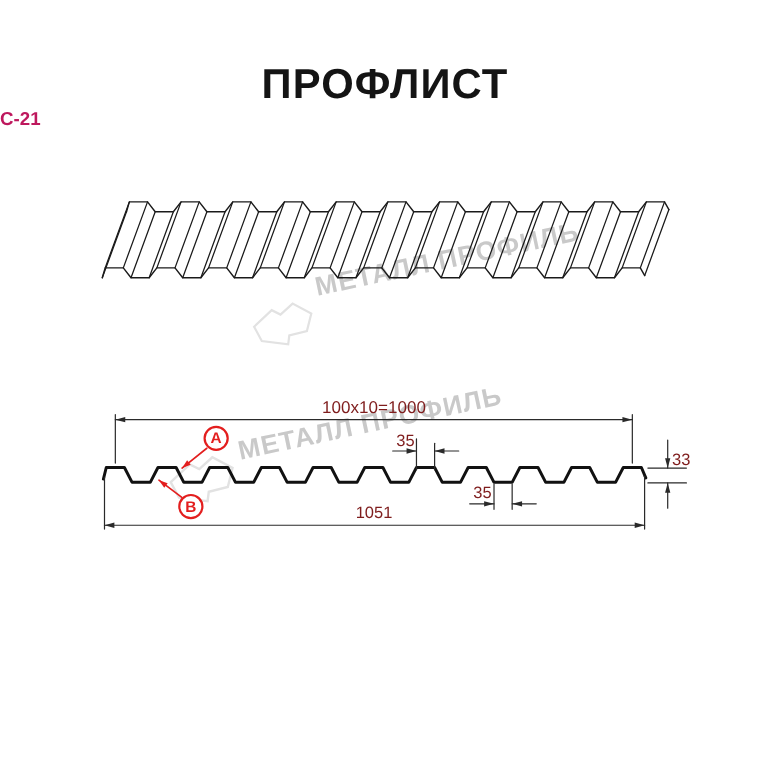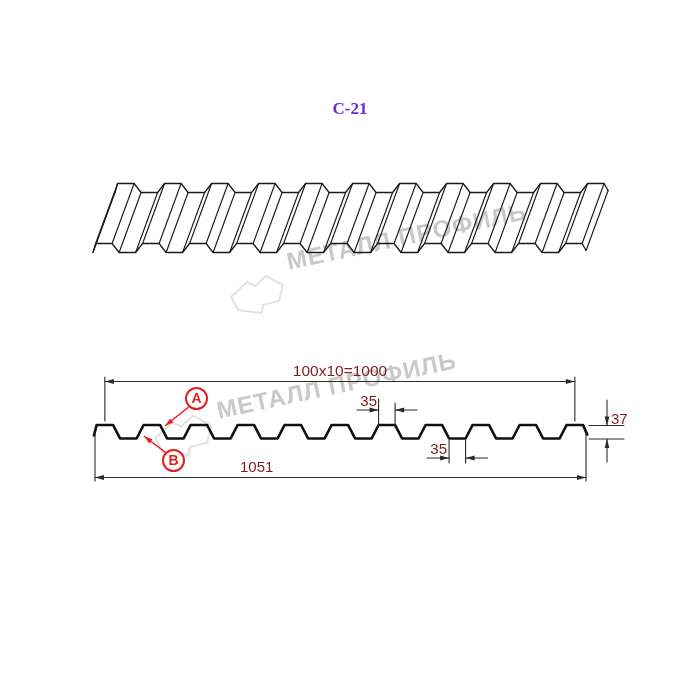--- a/index.html
+++ b/index.html
@@ -1,51 +1,52 @@
 <!DOCTYPE html>
 <html><head>
 <meta charset="utf-8">
 <style>
   html,body{margin:0;padding:0;background:#fff;}
   #page{position:relative;width:700px;height:700px;background:#ffffff;overflow:hidden;
         font-family:"Liberation Sans",sans-serif;}
   
   .title{position:absolute;left:0;right:0;top:56px;text-align:center;
          font-weight:800;font-size:38px;line-height:42px;letter-spacing:1px;color:#141414;}
-  .subtitle{position:absolute;left:0;right:0;top:100px;text-align:center;
-         font-weight:700;font-size:17px;line-height:18px;color:#6d28d9;font-family:Liberation Serif, serif;}
+  .subtitle{position:absolute;left:0;right:0;top:100px;text-align:left;
+         font-weight:700;font-size:17px;line-height:18px;color:#be185d;}
   
   .wm{position:absolute;font-weight:700;font-size:24px;line-height:24px;letter-spacing:1px;
       color:#c9c9c9;white-space:nowrap;transform:rotate(-12deg);transform-origin:0 50%;z-index:1;}
   #wm1{left:287px;top:250px;}
   #wm2{left:217px;top:399px;}
   
   #drawing{position:absolute;left:0;top:0;z-index:2;pointer-events:none;}
   
   .dim{position:absolute;z-index:3;font-size:15px;line-height:16px;color:#7f1d1d;}
   #dim-top{left:240px;top:363px;width:200px;text-align:center;font-size:15.5px;}
   #dim-35-top{left:331px;top:393px;width:46px;text-align:right;}
   #dim-35-bot{left:401px;top:441px;width:46px;text-align:right;}
   #dim-21{left:611px;top:411px;}
-  #dim-1051{left:240px;top:459px;width:200px;}
+  #dim-1051{left:240px;top:459px;width:200px;text-align:center;}
   
   .callout{position:absolute;z-index:3;box-sizing:border-box;width:23px;height:23px;
            border:2.3px solid #e31e1e;border-radius:50%;background:#fff;
            color:#e31e1e;font-weight:700;font-size:14px;line-height:19px;text-align:center;}
   #callout-a{left:185px;top:387px;}
   #callout-b{left:162px;top:449px;}
   
   .footer-note{position:absolute;left:0;right:0;top:613px;text-align:center;
          font-weight:600;font-size:17px;line-height:19px;letter-spacing:.4px;color:#2e2e2e;}
 </style>
 </head>
 <body>
 
 <div id="page">
 
+  <div class="title">ПРОФЛИСТ</div>
   <div class="subtitle">С-21</div>
 
   <div class="wm" id="wm1">МЕТАЛЛ ПРОФИЛЬ</div>
   <div class="wm" id="wm2">МЕТАЛЛ ПРОФИЛЬ</div>
 
   <svg id="drawing" width="700" height="700" viewBox="0 0 700 700">
       <path d="M3,30 L19,15 L27,19 L38,9 L55,18 L51,34 L35,38 L34,46 L10,43 Z" transform="translate(228,267)" fill="none" stroke="#e2e2e2" stroke-width="2"></path>
       <path d="M3,30 L19,15 L27,19 L38,9 L55,18 L51,34 L35,38 L34,46 L10,43 Z" transform="translate(152,406) scale(1.08)" fill="none" stroke="#e2e2e2" stroke-width="2"></path>
       <line x1="93" y1="252.5" x2="115" y2="192.5" stroke="#1a1a1a" stroke-width="1.15" stroke-linecap="round"></line>
       <line x1="95.6" y1="243.5" x2="117.6" y2="183.5" stroke="#1a1a1a" stroke-width="1.15" stroke-linecap="round"></line>
@@ -124,19 +125,19 @@
       <polygon points="607,439 604.6,448 609.4,448" fill="#2a2a2a"></polygon>
       <line x1="188" y1="407.5" x2="165.5" y2="425.5" stroke="#e31e1e" stroke-width="1.5" stroke-linecap="round"></line>
       <polygon points="165.5,425.5 173.37115759918575,422.5326985241165 170.12274335190276,418.4721807150127" fill="#e31e1e"></polygon>
       <line x1="165" y1="452" x2="144.5" y2="436.5" stroke="#e31e1e" stroke-width="1.5" stroke-linecap="round"></line>
       <polygon points="144.5,436.5 149.31319313558936,443.39878046030714 152.44935616492245,439.25095193764076" fill="#e31e1e"></polygon>
     </svg>
 
   <div class="dim" id="dim-top">100x10=1000</div>
   <div class="dim" id="dim-35-top">35</div>
   <div class="dim" id="dim-35-bot">35</div>
-  <div class="dim" id="dim-21">37</div>
+  <div class="dim" id="dim-21">33</div>
   <div class="dim" id="dim-1051">1051</div>
 
   <div class="callout" id="callout-a">A</div>
   <div class="callout" id="callout-b">B</div>
 
 </div>
 
 </body></html>

